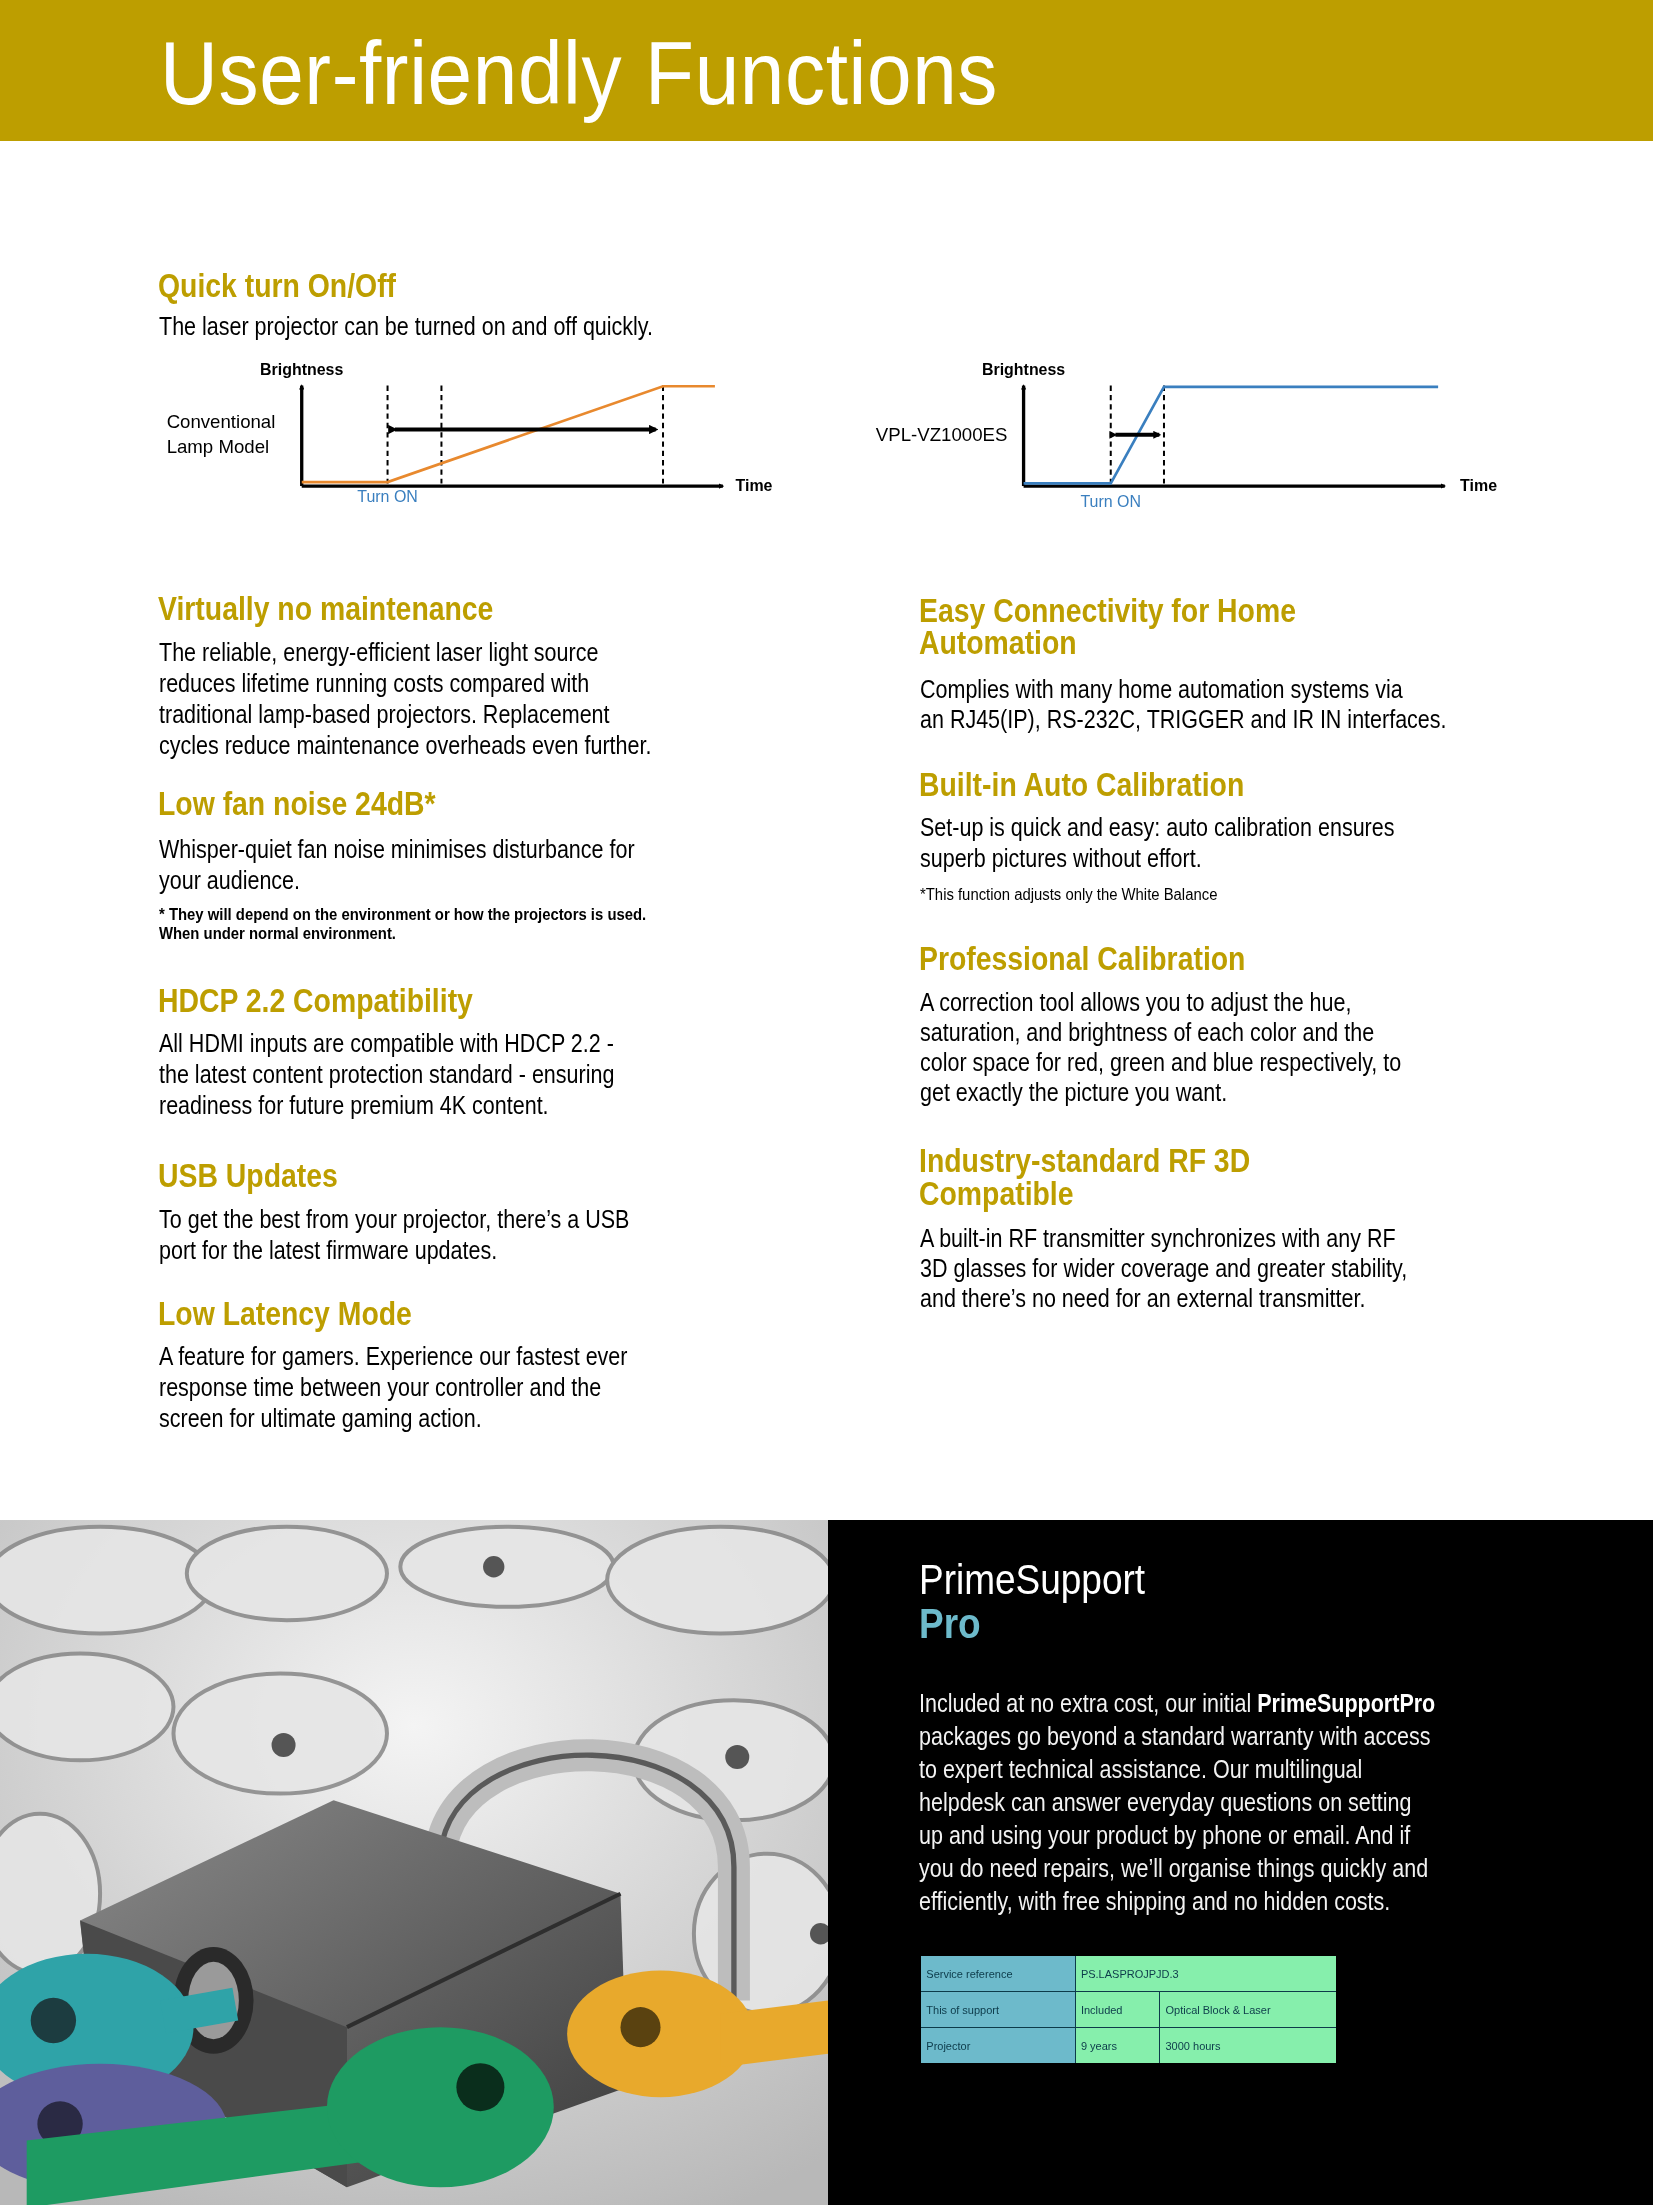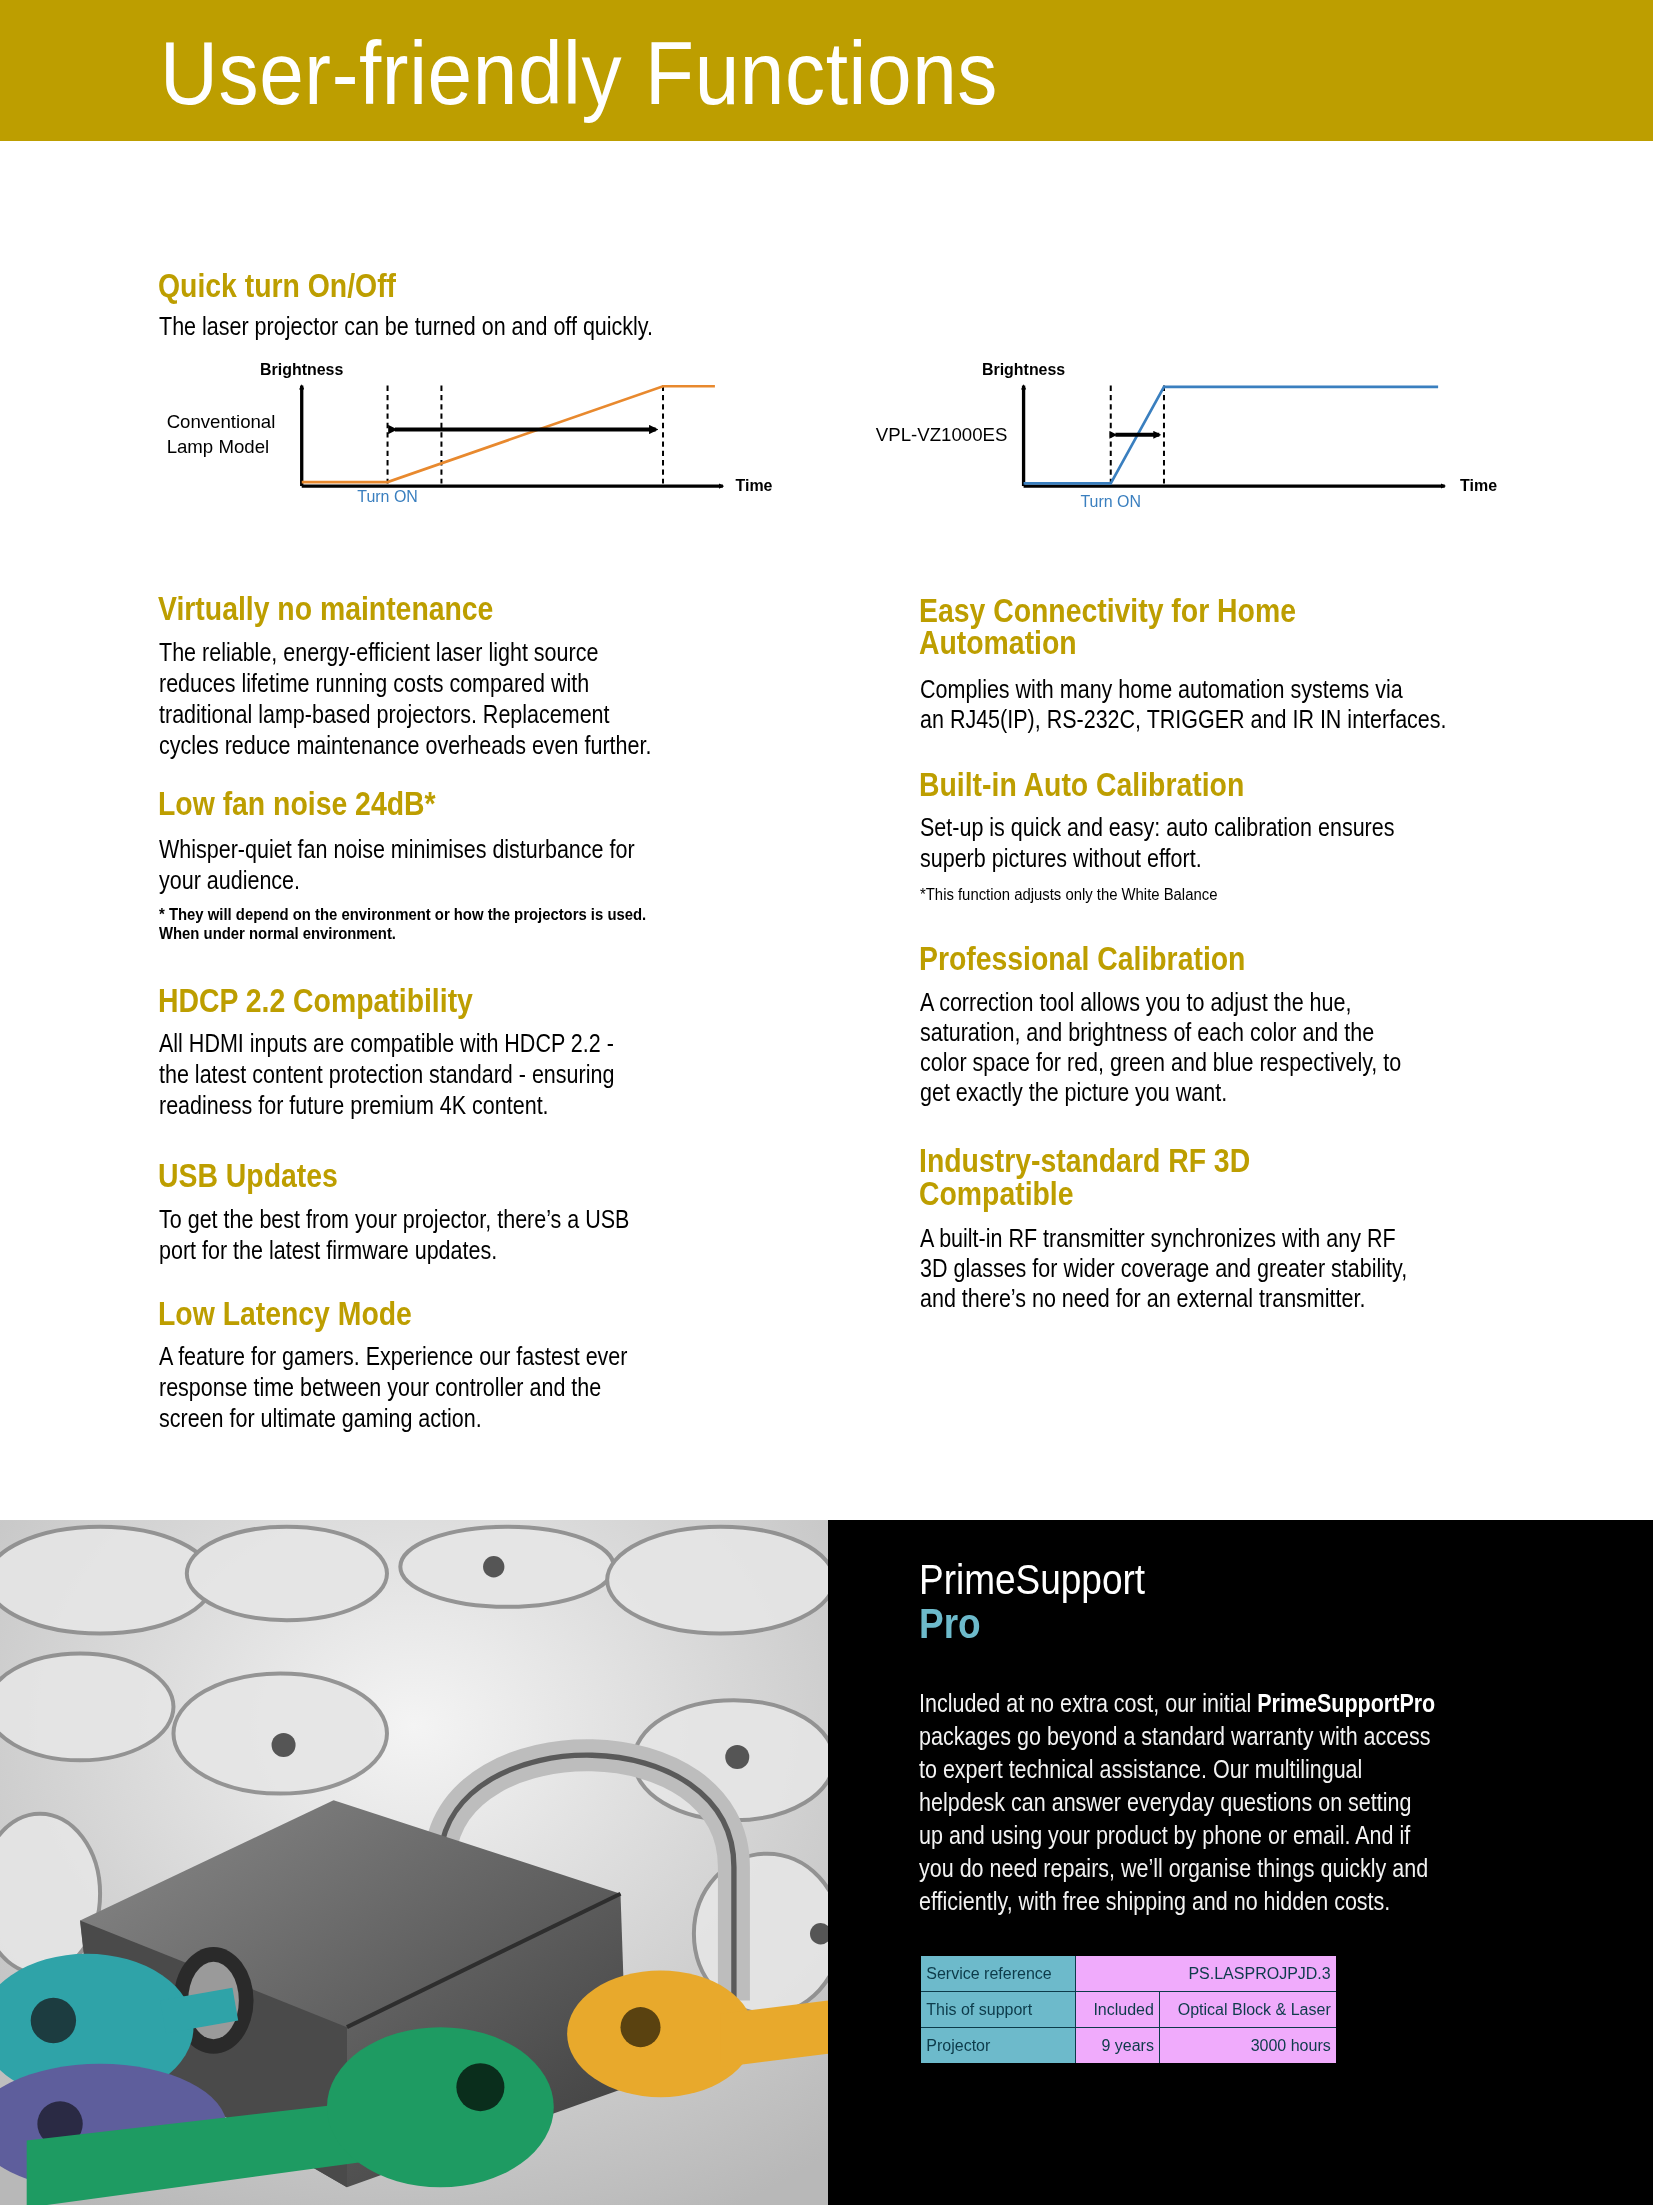--- a/index.html
+++ b/index.html
@@ -16,22 +16,22 @@
   .fnb { font-weight:bold; }
   .line { display:block; }
   svg text { font-family:"Liberation Sans", sans-serif; }
   #photo { left:0; top:1520px; width:828px; height:686px; overflow:hidden; background:#d9d9d9; }
   #panel { left:828px; top:1520px; width:826px; height:686px; background:#000; }
   #ps-title { left:919px; top:1558px; font-size:43px; line-height:43px; color:#fff; font-weight:normal; }
   #ps-pro { left:919px; top:1602px; font-size:43px; line-height:43px; color:#6DBACB; font-weight:bold; }
   #ps-body { left:919px; top:1687px; font-size:25px; line-height:33px; color:#f2f2f2; }
   #ps-body b { color:#fff; }
   table#support { position:absolute; left:921px; top:1956px; width:415px; height:107px;
-                  border-collapse:collapse; font-size:16px; color:#0D3B4A; }
-  #support td { border:1.3px solid #0D3B4A; padding:0 5.3px; height:35px; white-space:nowrap; background:#f0abfc; text-align:right; }
+                  border-collapse:collapse; font-size:11px; color:#0D3B4A; }
+  #support td { border:1.3px solid #0D3B4A; padding:0 5.3px; height:35px; white-space:nowrap; background:#86efac; text-align:left; }
   #support td.lbl { background:#6DBACB; text-align:left; width:143px; border-left:none; }
   #support tr:first-child td { border-top:none; }
   #support tr:last-child td { border-bottom:none; }
   #support td:last-child { border-right:none; }
 </style>
 </head>
 <body>
 
 <div id="header" class="abs"></div>
 <h1 id="title" class="abs" style="margin:0">User-friendly Functions</h1>

